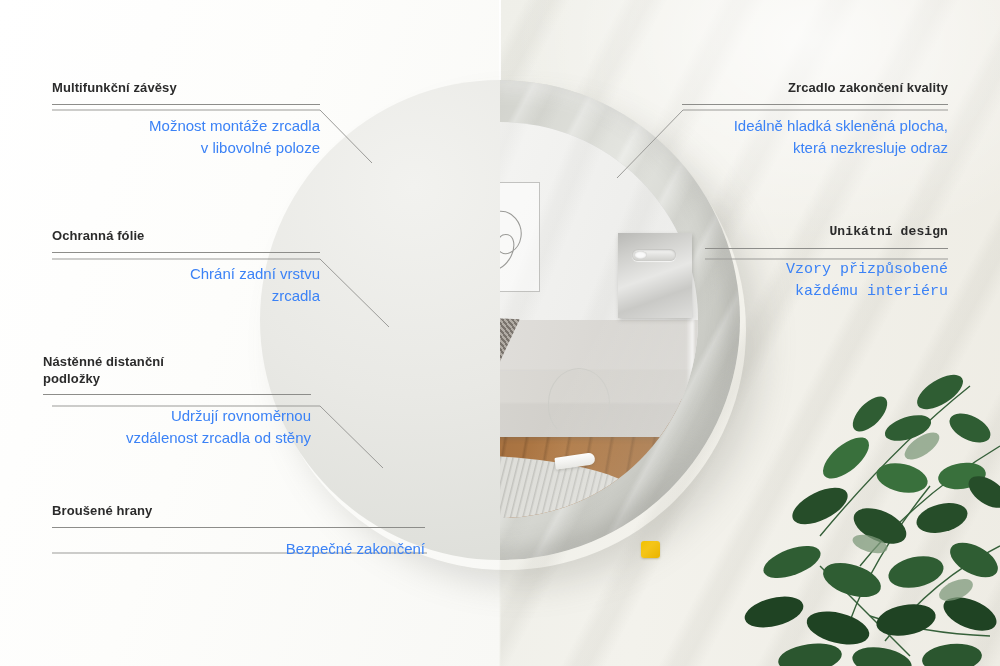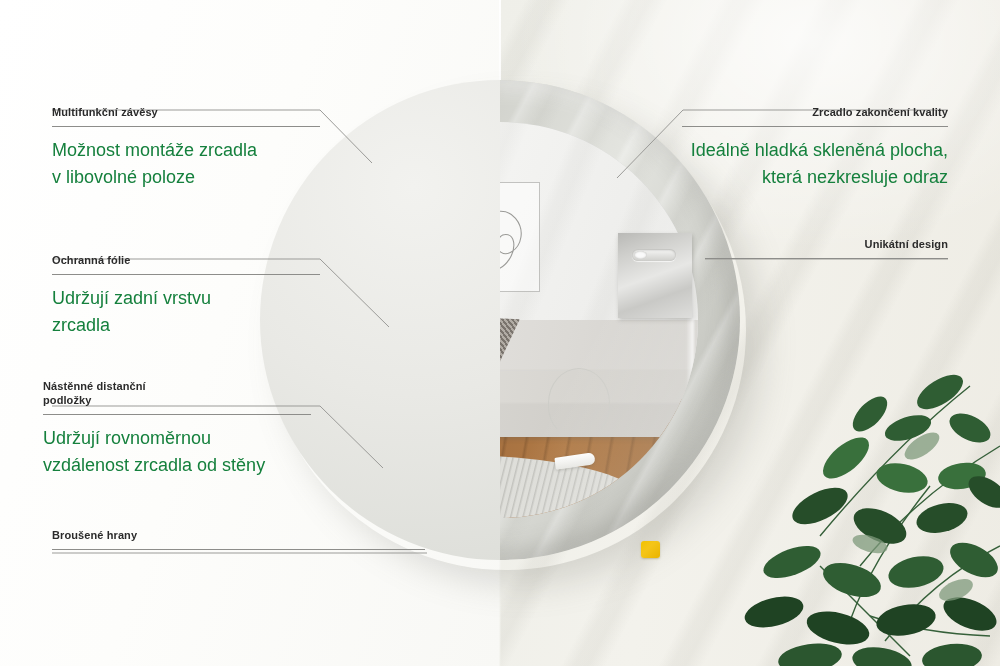--- a/index.html
+++ b/index.html
@@ -216,37 +216,37 @@
   .pad {
     position: absolute; left: 381px; top: 461px; width: 19px; height: 17px;
     border-radius: 3px;
     background: linear-gradient(135deg, #f2c200 0%, #f5c518 40%, #e9b400 100%);
     box-shadow: 0 1px 2px rgba(120,110,40,.35);
   }
 
   
   .callout { position: absolute; }
   .callout .title {
-    font-size: 11px; font-weight: bold; color: #2b2b2b; letter-spacing: .1px;
-    line-height: 1.28; white-space: pre-line; margin-top: 25px;
+    font-size: 13px; font-weight: bold; color: #2b2b2b; letter-spacing: .1px;
+    line-height: 1.28; white-space: pre-line;
   }
   .callout .rule {
     height: 1px; background: #8d8d8a; margin: 7px 0 10px 0;
   }
   .callout .desc {
-    font-size: 18px; color: #15803d; line-height: 1.48; white-space: pre-line;
+    font-size: 15px; color: #3b82f6; line-height: 1.48; white-space: pre-line; text-align: right;
   }
   .callout.right { text-align: right; }
 
   #c-left-1 { left: 52px; top: 80px;  width: 268px; }
   #c-left-2 { left: 52px; top: 228px; width: 268px; }
   #c-left-3 { left: 43px; top: 354px; width: 268px; }
   #c-left-4 { left: 52px; top: 503px; width: 373px; }
   #c-right-1 { left: 682px; top: 80px;  width: 266px; }
-  #c-right-2 { left: 705px; top: 212px; width: 243px; }
+  #c-right-2 { left: 705px; top: 224px; width: 243px; font-family: Liberation Mono, monospace; }
 
   
   #connectors { position: absolute; inset: 0; width: 1000px; height: 666px; }
 
   
   #plant { position: absolute; right: 0; bottom: 0; width: 330px; height: 300px; }
   #plant svg { width: 100%; height: 100%; display: block; }
 </style>
 </head>
 <body>
@@ -321,47 +321,50 @@
   <div class="callout" id="c-left-1">
     <div class="title">Multifunkční závěsy</div>
     <div class="rule"></div>
     <div class="desc">Možnost montáže zrcadla
 v libovolné poloze</div>
   </div>
 
   <div class="callout" id="c-left-2">
     <div class="title">Ochranná fólie</div>
     <div class="rule"></div>
-    <div class="desc">Udržují zadní vrstvu
+    <div class="desc">Chrání zadní vrstvu
 zrcadla</div>
   </div>
 
   <div class="callout" id="c-left-3">
     <div class="title">Nástěnné distanční
 podložky</div>
     <div class="rule"></div>
     <div class="desc">Udržují rovnoměrnou
 vzdálenost zrcadla od stěny</div>
   </div>
 
   <div class="callout" id="c-left-4">
     <div class="title">Broušené hrany</div>
     <div class="rule"></div>
+    <div class="desc">Bezpečné zakončení</div>
   </div>
 
   <div class="callout right" id="c-right-1">
     <div class="title">Zrcadlo zakončení kvality</div>
     <div class="rule"></div>
     <div class="desc">Ideálně hladká skleněná plocha,
 která nezkresluje odraz</div>
   </div>
 
   <div class="callout right" id="c-right-2">
     <div class="title">Unikátní design</div>
     <div class="rule"></div>
+    <div class="desc">Vzory přizpůsobené
+každému interiéru</div>
   </div>
 
   <div id="plant">
     <svg viewBox="0 0 330 300">
       <g stroke="#36603a" stroke-width="1.4" fill="none">
         <path d="M300 20 C250 60 200 110 150 170"></path>
         <path d="M330 80 C280 110 230 150 190 200"></path>
         <path d="M260 120 C220 170 190 220 175 270"></path>
         <path d="M330 180 C290 200 250 230 215 275"></path>
         <path d="M200 250 C230 260 270 268 320 270"></path>

